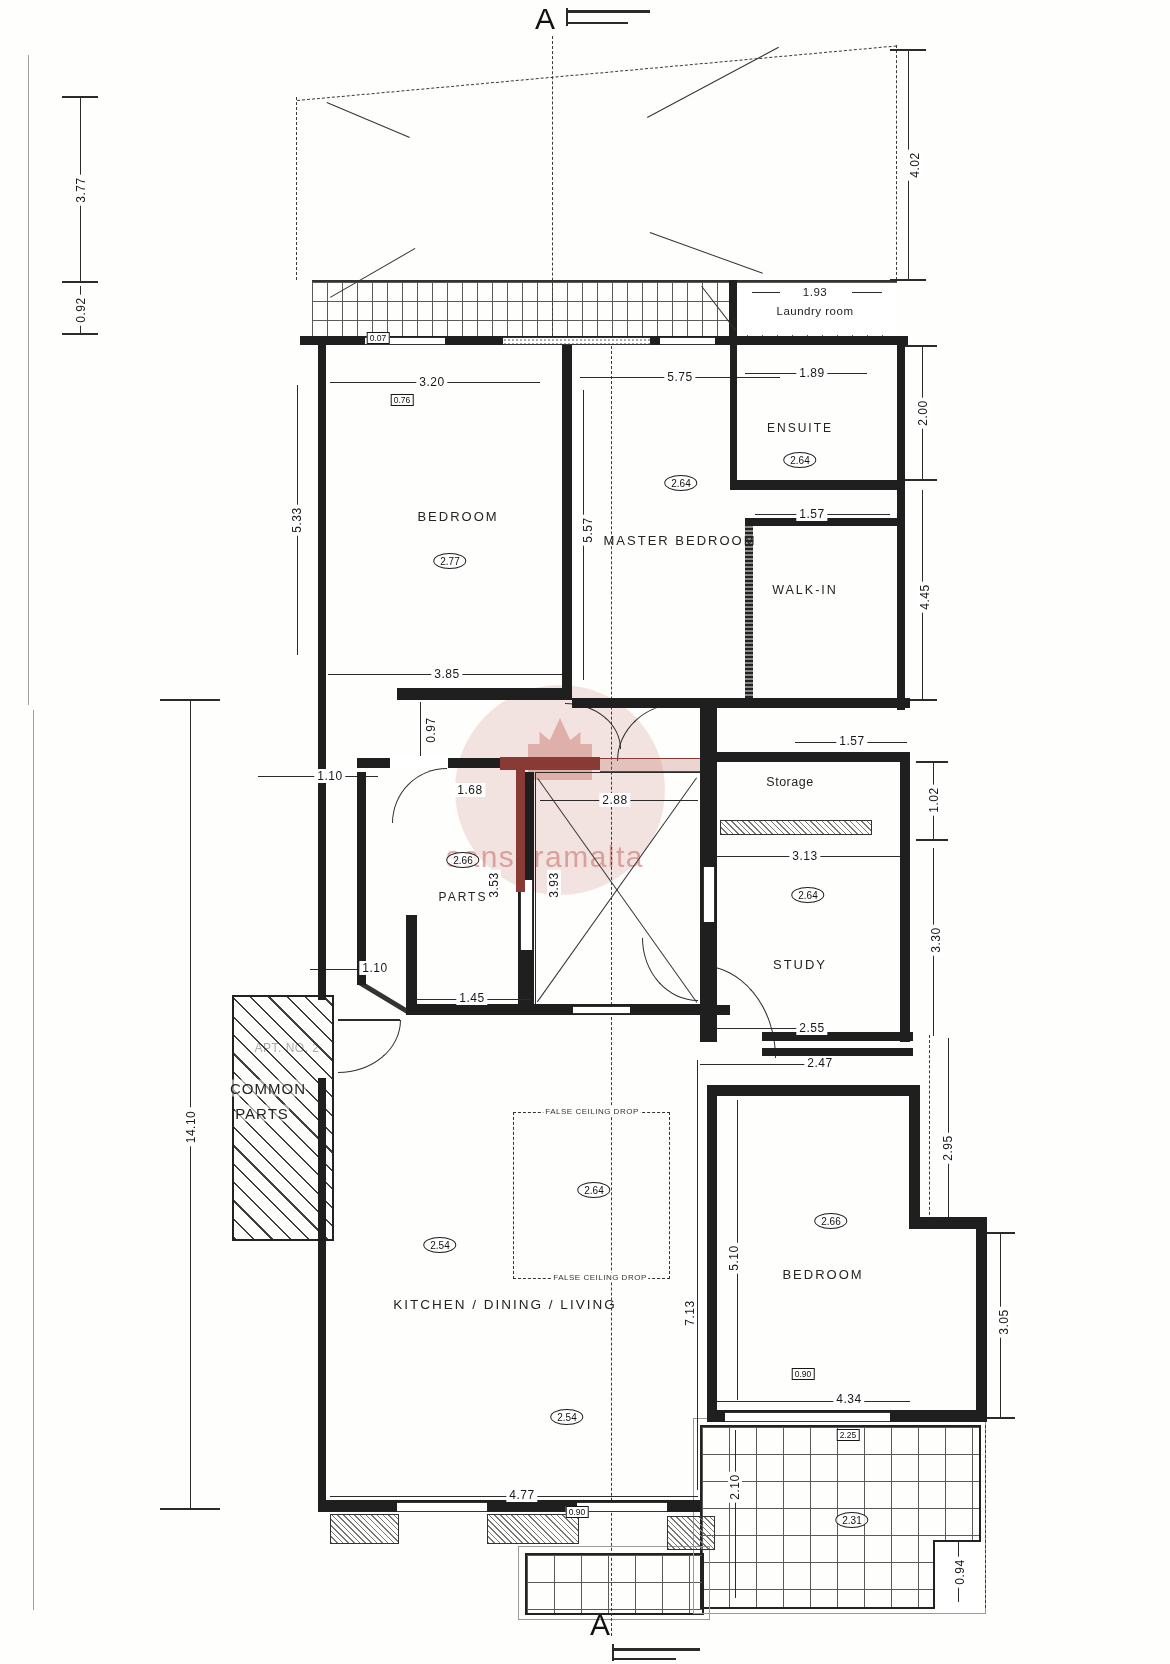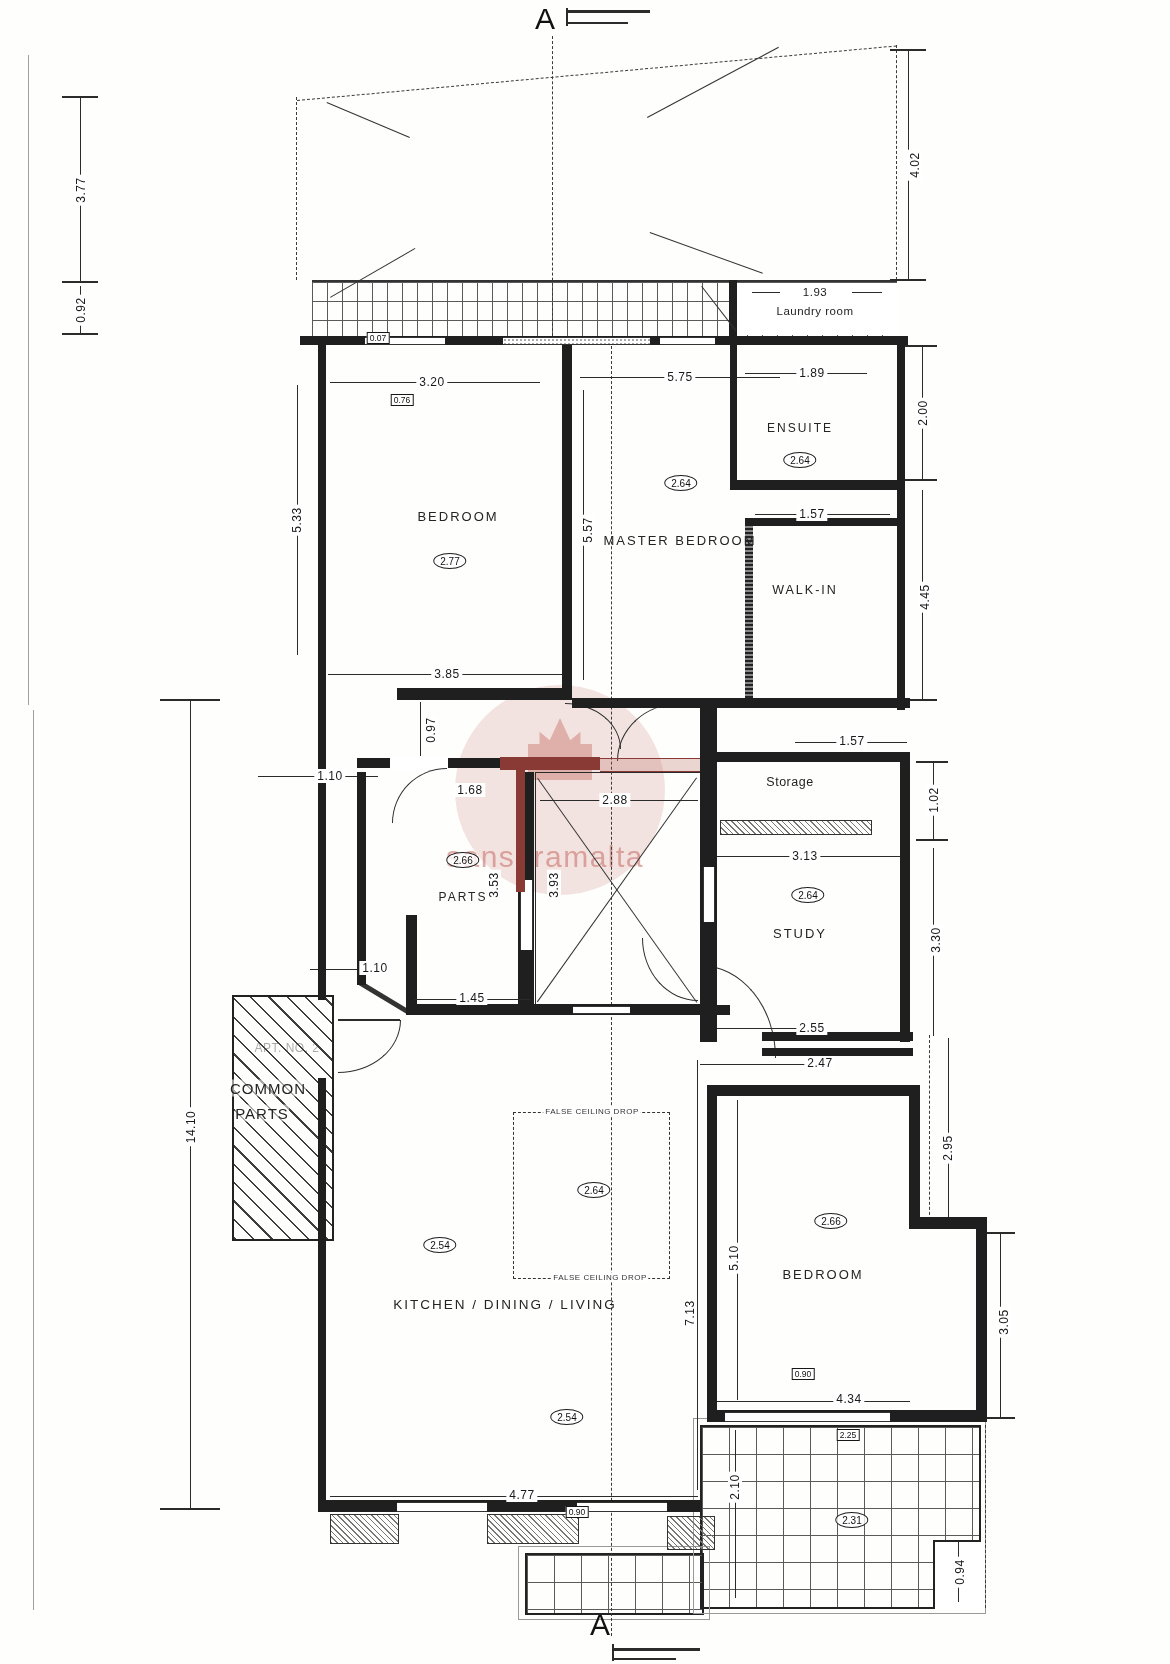--- a/index.html
+++ b/index.html
@@ -180,21 +180,21 @@
   <div class="dh" style="left:852px;top:741px">1.57</div>
   <div class="rms" style="left:790px;top:782px;font-size:12.5px">Storage</div>
   <div class="sillh" style="left:720px;top:820px;width:150px;height:13px"></div>
   <div class="ln" style="left:717px;top:856px;width:183px;height:1px"></div>
   <div class="dh" style="left:805px;top:856px">3.13</div>
   <div class="ln" style="left:933px;top:762px;width:1px;height:78px"></div>
   <div class="ln" style="left:916px;top:761px;width:32px;height:1.5px"></div>
   <div class="ln" style="left:916px;top:839px;width:32px;height:1.5px"></div>
   <div class="dv" style="left:934px;top:800px">1.02</div>
   <div class="ov" style="left:808px;top:895px">2.64</div>
-  <div class="rm" style="left:800px;top:933px">STUDY</div>
+  <div class="rm" style="left:800px;top:964px">STUDY</div>
   <div class="ln" style="left:933px;top:848px;width:1px;height:188px"></div>
   <div class="dv" style="left:936px;top:940px">3.30</div>
   <div class="w" style="left:762px;top:1032px;width:151px;height:9px"></div>
   <div class="w" style="left:762px;top:1048px;width:151px;height:8px"></div>
   <div class="ln" style="left:700px;top:1028px;width:108px;height:1px"></div>
   <div class="dh" style="left:812px;top:1028px">2.55</div>
   <div class="ln" style="left:700px;top:1064px;width:112px;height:1px"></div>
   <div class="dh" style="left:820px;top:1063px">2.47</div>
   <div class="arc" style="left:700px;top:965px;width:75px;height:92px;border-top:1.4px solid #2e2e2e;border-right:1.4px solid #2e2e2e;border-top-right-radius:100%"></div>
   <div class="arc" style="left:642px;top:938px;width:55px;height:62px;border-bottom:1.4px solid #2e2e2e;border-left:1.4px solid #2e2e2e;border-bottom-left-radius:100%"></div>

